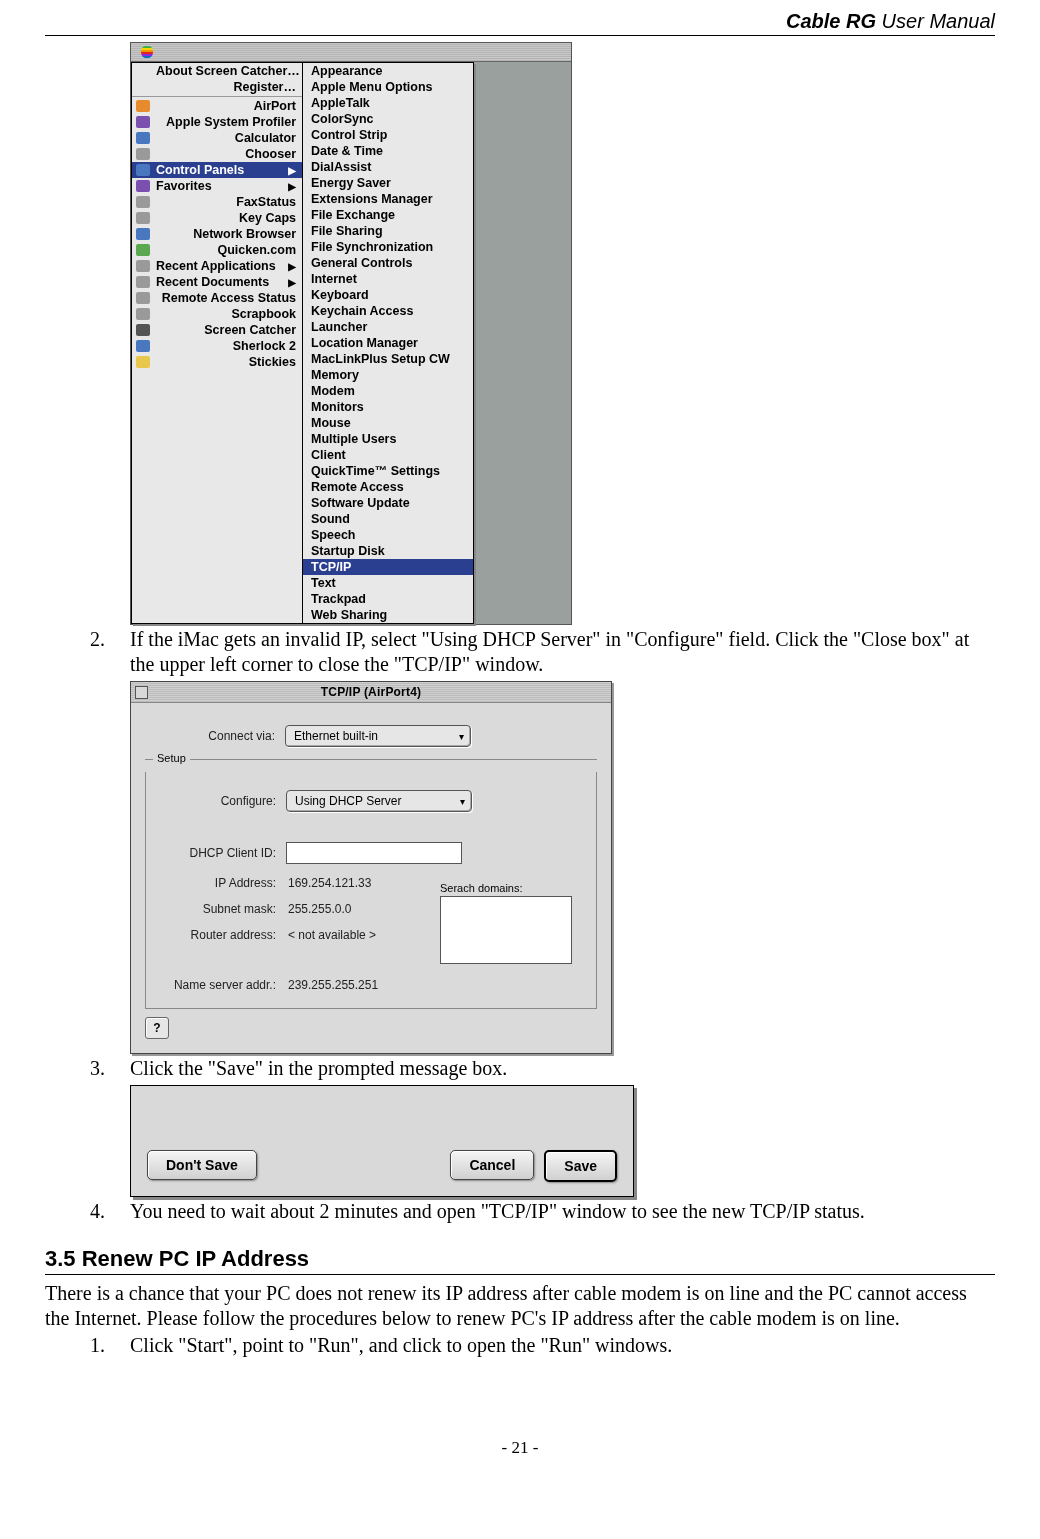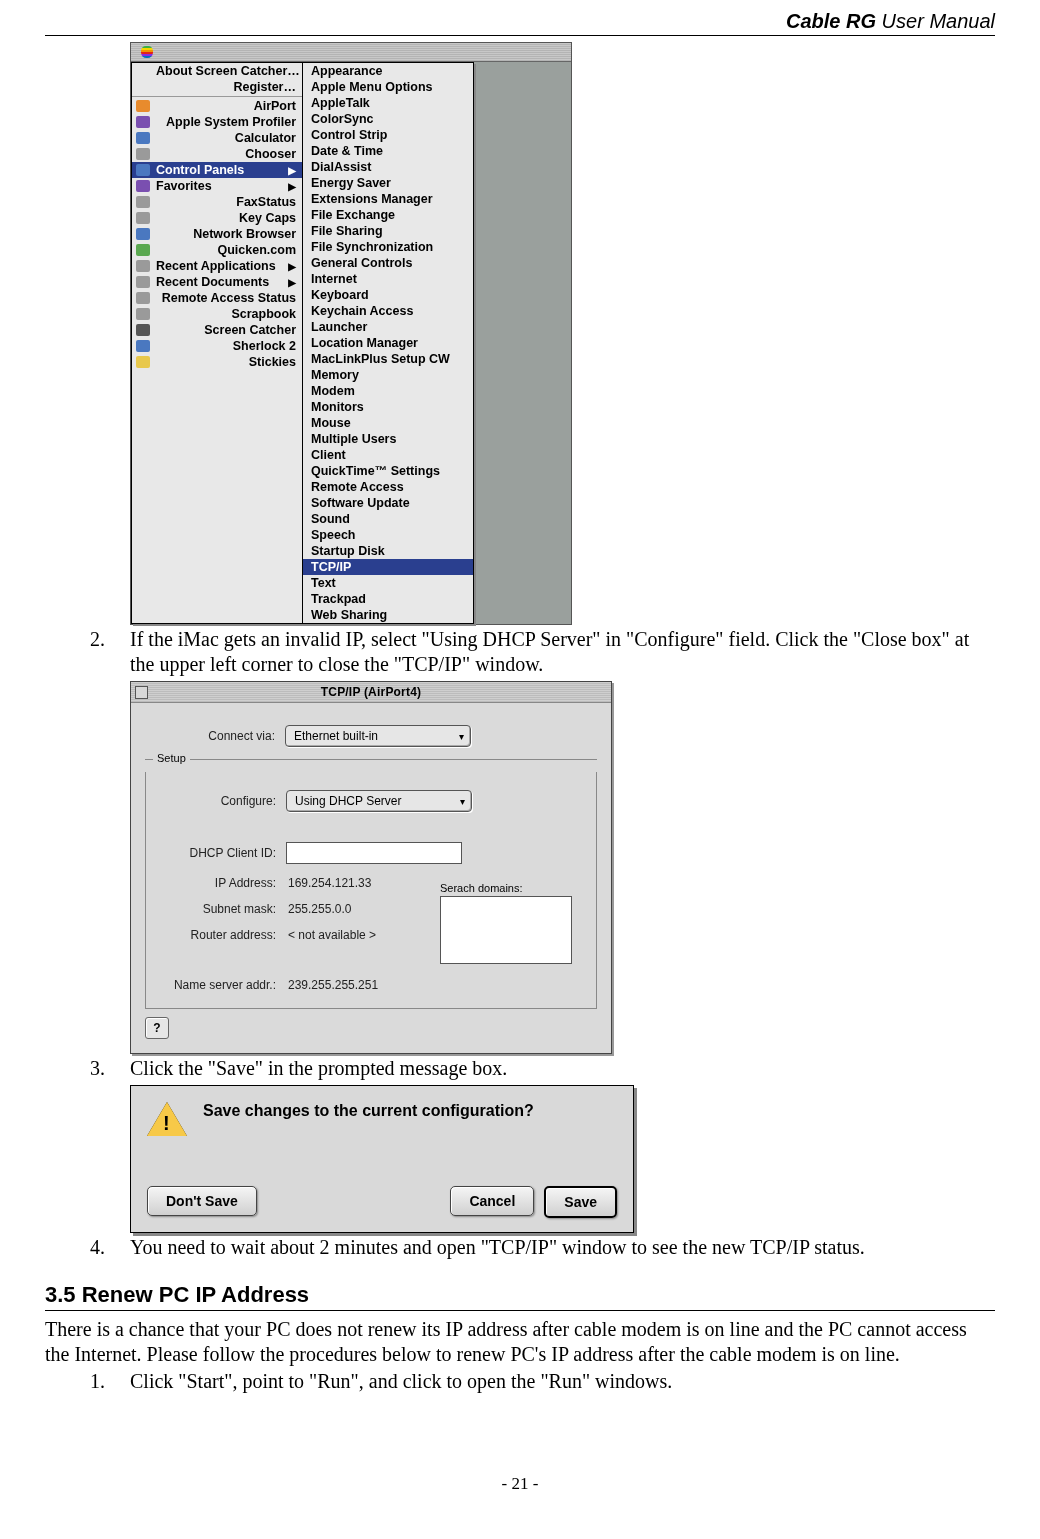--- a/index.html
+++ b/index.html
@@ -448,26 +448,20 @@
     </div>
   </div>
 
   <div class="step-row" style="margin-top:2px;">
     <div class="step-num step-text" style="flex:none;width:40px">3.</div>
     <div class="step-text">Click the "Save" in the prompted message box.</div>
   </div>
 
   <div class="indent-fig" style="margin-top:4px;">
     <div class="save-dlg">
-      <div class="save-top">
-        <div style="padding-top:2px;">
-          <div class="warn-icon"></div>
-        </div>
-        <div class="save-msg">Save changes to the current configuration?</div>
-      </div>
       <div class="save-btns">
         <div class="mbtn">
           <span>Don't Save</span>
         </div>
         <div class="flex-spacer"></div>
         <div class="mbtn">
           <span>Cancel</span>
         </div>
         <div class="mbtn def">
           <span>Save</span>

